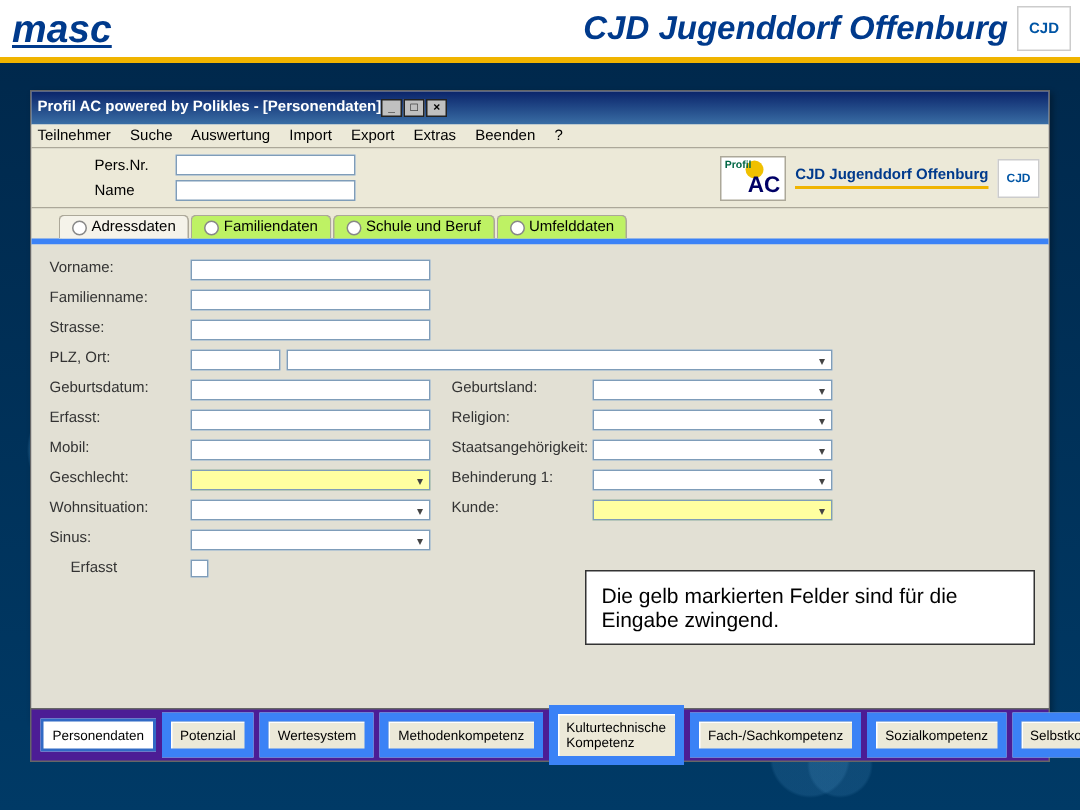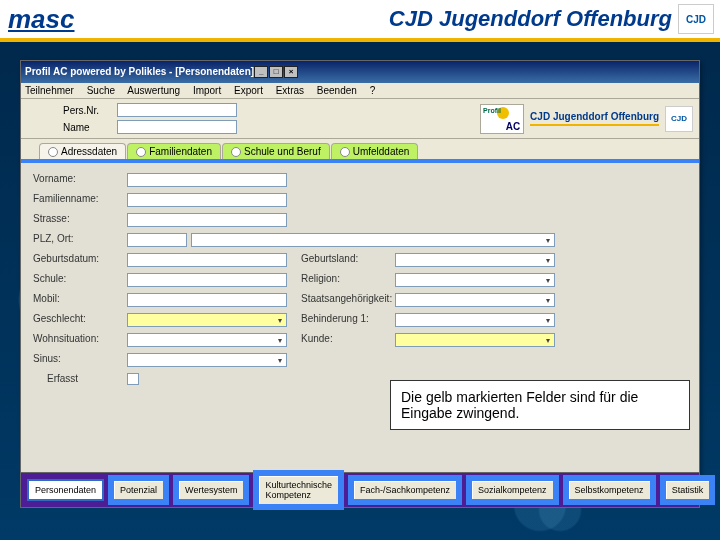--- a/index.html
+++ b/index.html
@@ -61,21 +61,21 @@
     background:#ece9d8; padding:4px 6px; border-bottom:1px solid #aca899;
     display:flex; align-items:center; justify-content:space-between;
   }
   .infobar .left { display:flex; flex-direction:column; gap:3px;}
   .infobar .row { display:flex; align-items:center; gap:4px; font-size:10px;margin-left:36px;}
   .infobar input { height:14px; font-size:10px; border:1px solid #7f9db9; width:120px; padding:0 2px;}
   .infobar .logos { display:flex; align-items:center; gap:6px;}
   .infobar .pac { width:44px; height:30px; background:#fff; border:1px solid #aca899; position:relative; font-size:7px; }
   .infobar .pac .sun { position:absolute; top:2px; left:16px; width:12px; height:12px; border-radius:50%; background:#f0c000;}
   .infobar .pac .pf { position:absolute; top:2px; left:2px; color:#064; font-weight:bold;}
-  .infobar .pac .ac { position:absolute; bottom:1px; right:3px; color:#006; font-weight:bold; font-size:10px;}
+  .infobar .pac .ac { position:absolute; bottom:1px; right:3px; color:#006; font-weight:bold; font-size:15px;}
   .infobar .orgt { font-weight:bold; color:#003a8c; font-size:10px; border-bottom:2px solid #f0b400; padding-bottom:2px;}
   .infobar .cjd { width:28px; height:26px; border:1px solid #ccc; background:#fff; display:flex; align-items:center; justify-content:center; font-size:8px; color:#0055a5; font-weight:bold;}
 
   .tabs {
     display:flex; padding:4px 6px 0 18px; background:#ece9d8; gap:1px;
     border-bottom:4px solid #3b82f6;
   }
   .tab {
     background:#bef264; border:1px solid #aca899; border-bottom:none;
     border-radius:4px 4px 0 0; padding:2px 8px; font-size:10px;
@@ -220,21 +220,21 @@
     <div class="wide">
       <input type="text" style="">
       <div class="dd"></div>
     </div>
 
     <span class="lbl">Geburtsdatum:</span>
     <input type="text" class="req full2" style="">
     <span class="lbl">Geburtsland:</span>
     <div class="dd full4"></div>
 
-    <span class="lbl">Schule:</span>
+    <span class="lbl">Erfasst:</span>
     <input type="text" class="full2" style="">
     <span class="lbl">Religion:</span>
     <div class="dd full4"></div>
 
     <span class="lbl">Mobil:</span>
     <input type="text" class="full2" style="">
     <span class="lbl">Staatsangehörigkeit:</span>
     <div class="dd full4"></div>
 
     <span class="lbl">Geschlecht:</span>
@@ -256,20 +256,21 @@
     <div class="check"></div>
   </div>
 </div>
 
 <div class="note">Die gelb markierten Felder sind für die Eingabe zwingend.</div>
 
 <div class="bottombar">
   <div class="bbtn active">Personendaten</div>
   <div class="bbtn">Potenzial</div>
   <div class="bbtn">Wertesystem</div>
+  <div class="bbtn">Methodenkompetenz</div>
   <div class="bbtn">Kulturtechnische Kompetenz</div>
   <div class="bbtn">Fach-/Sachkompetenz</div>
   <div class="bbtn">Sozialkompetenz</div>
   <div class="bbtn">Selbstkompetenz</div>
   <div class="bbtn">Statistik</div>
   <div class="spacer"></div>
 
 </div>
 
 </body></html>

